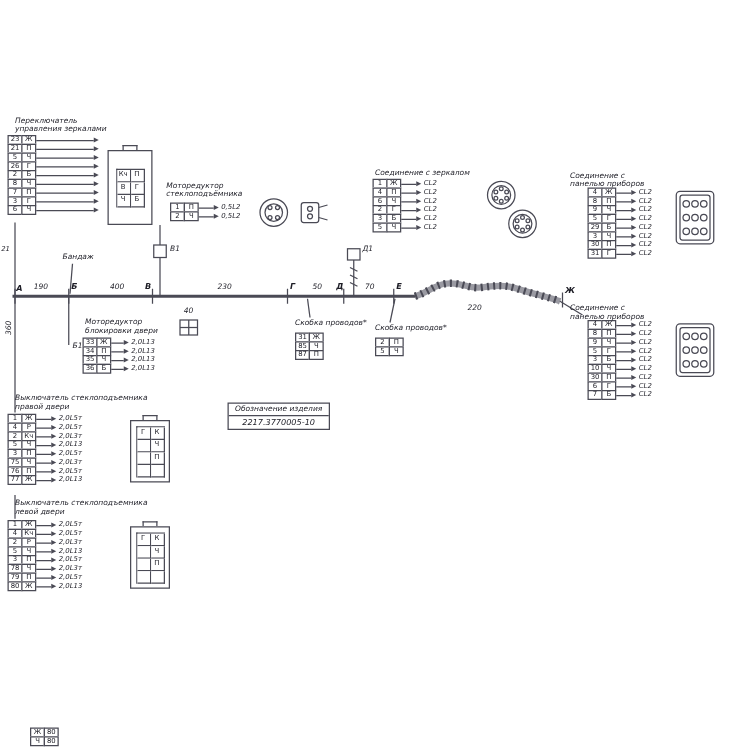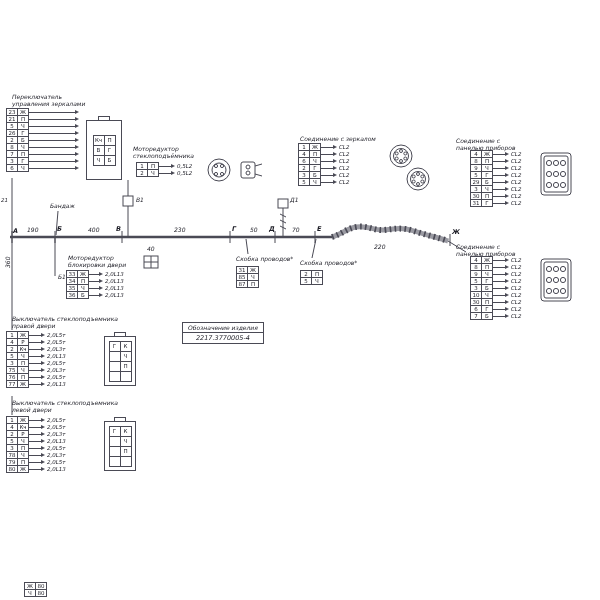--- a/index.html
+++ b/index.html
@@ -650,21 +650,21 @@
       <div class="trow">
         <div class="cells">
           <span class="cell">5</span>
           <span class="cell">Ч</span>
         </div>
       </div>
     </div>
 
   <div class="desbox" style="left:182px;top:322px">
     <div class="t">Обозначение изделия</div>
-    <div class="n">2217.3770005-4</div>
+    <div class="n">2217.3770005-10</div>
   </div>
 
   <div class="lbl" style="left:12px;top:316px">
     <span>Выключатель стеклоподъемника</span>
     <span style="display:block">правой двери</span>
   </div>
   <div class="tbl" style="left:6px;top:331px;--wlen:12px">
       <div class="trow">
         <div class="cells">
           <span class="cell">1</span>

